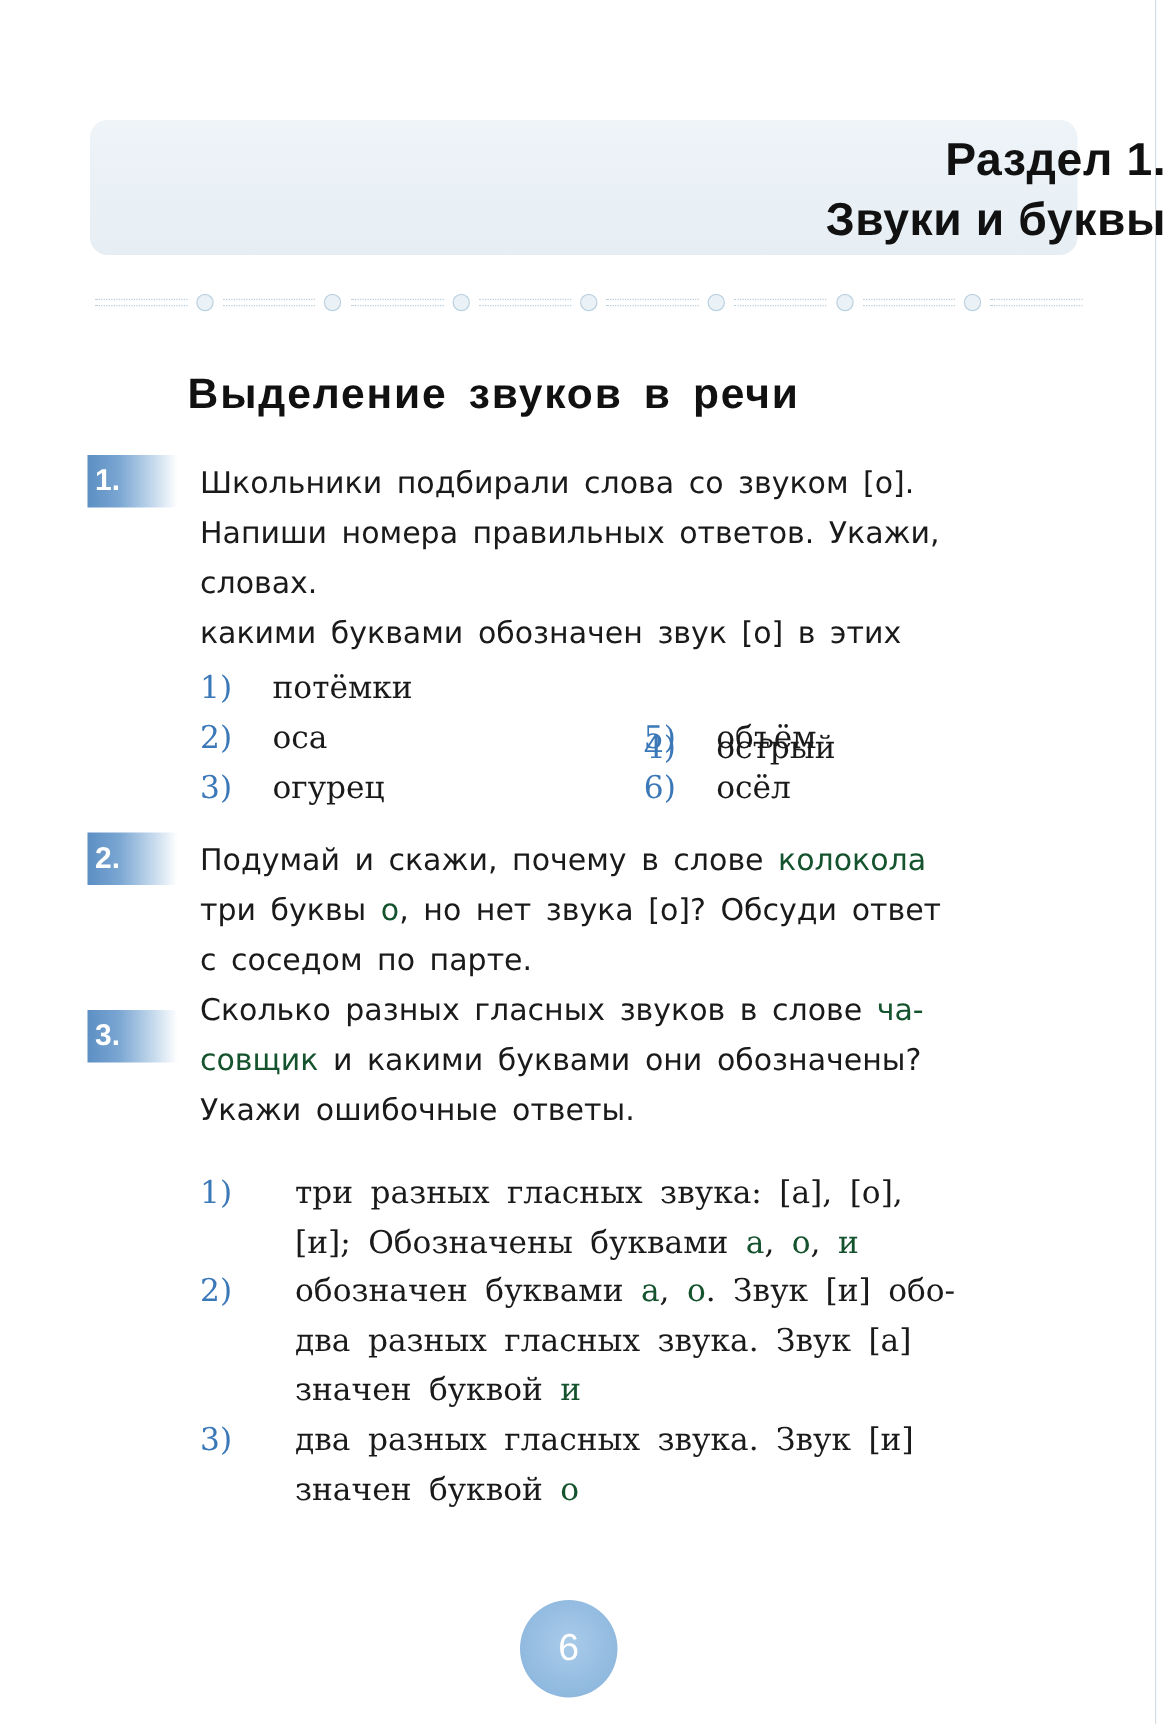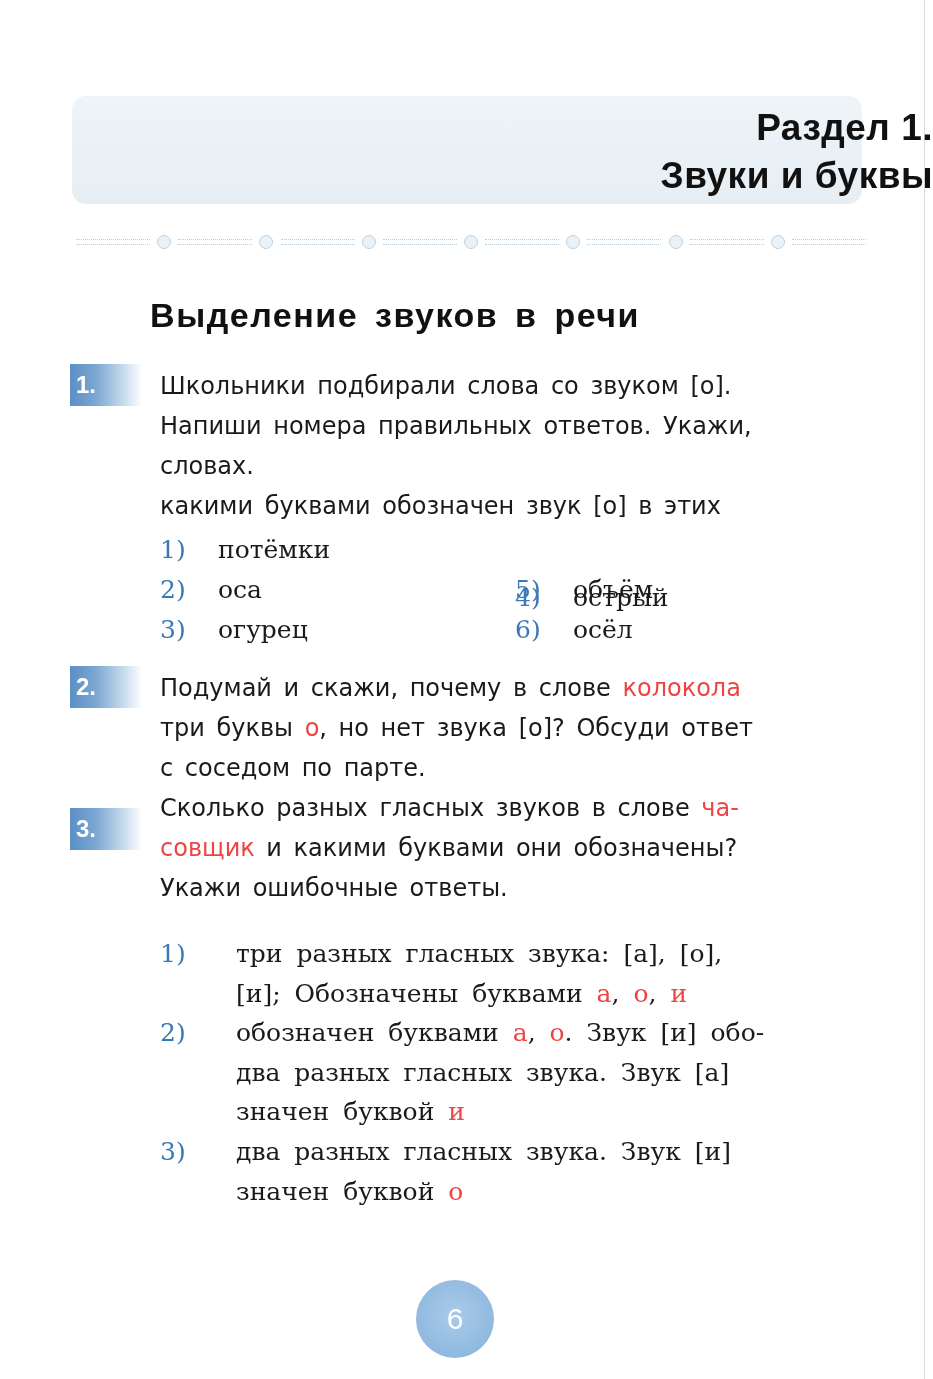--- a/index.html
+++ b/index.html
@@ -32,21 +32,21 @@
       position: absolute; left: 70px; width: 72px; height: 42px;
       background: linear-gradient(90deg, #5c8fc4 0%, #7aa6d2 35%, #c9dcee 75%, rgba(255,255,255,0) 100%);
       color: #fff; font-family: "Liberation Sans", sans-serif; font-size: 24px; font-weight: bold;
       padding-left: 6px; box-sizing: border-box; line-height: 42px;
     }
     .task-text {
       position: absolute; left: 160px; width: 710px;
       font-family: "DejaVu Sans", sans-serif; font-size: 24px; line-height: 40px;
       text-align: justify; text-align-last: left; word-spacing: 4px;
     }
-    .hl { color: #ef4444; }
+    .hl { color: #14532d; }
     .opts { position: absolute; left: 160px; width: 710px; font-family: "DejaVu Serif", serif; font-size: 25px; }
     .opt-row { position: absolute; height: 40px; line-height: 40px; white-space: nowrap; }
     .opt-num { color: #3b78b8; display: inline-block; width: 58px; }
     .answer {
       position: absolute; left: 160px; width: 712px; font-family: "DejaVu Serif", serif;
       font-size: 25px; line-height: 39.5px;
     }
     .answer .num { position: absolute; left: 0; top: 0; color: #3b78b8; }
     .answer .body { margin-left: 76px; text-align: justify; text-align-last: left; word-spacing: 6px; }
     .page-number {

